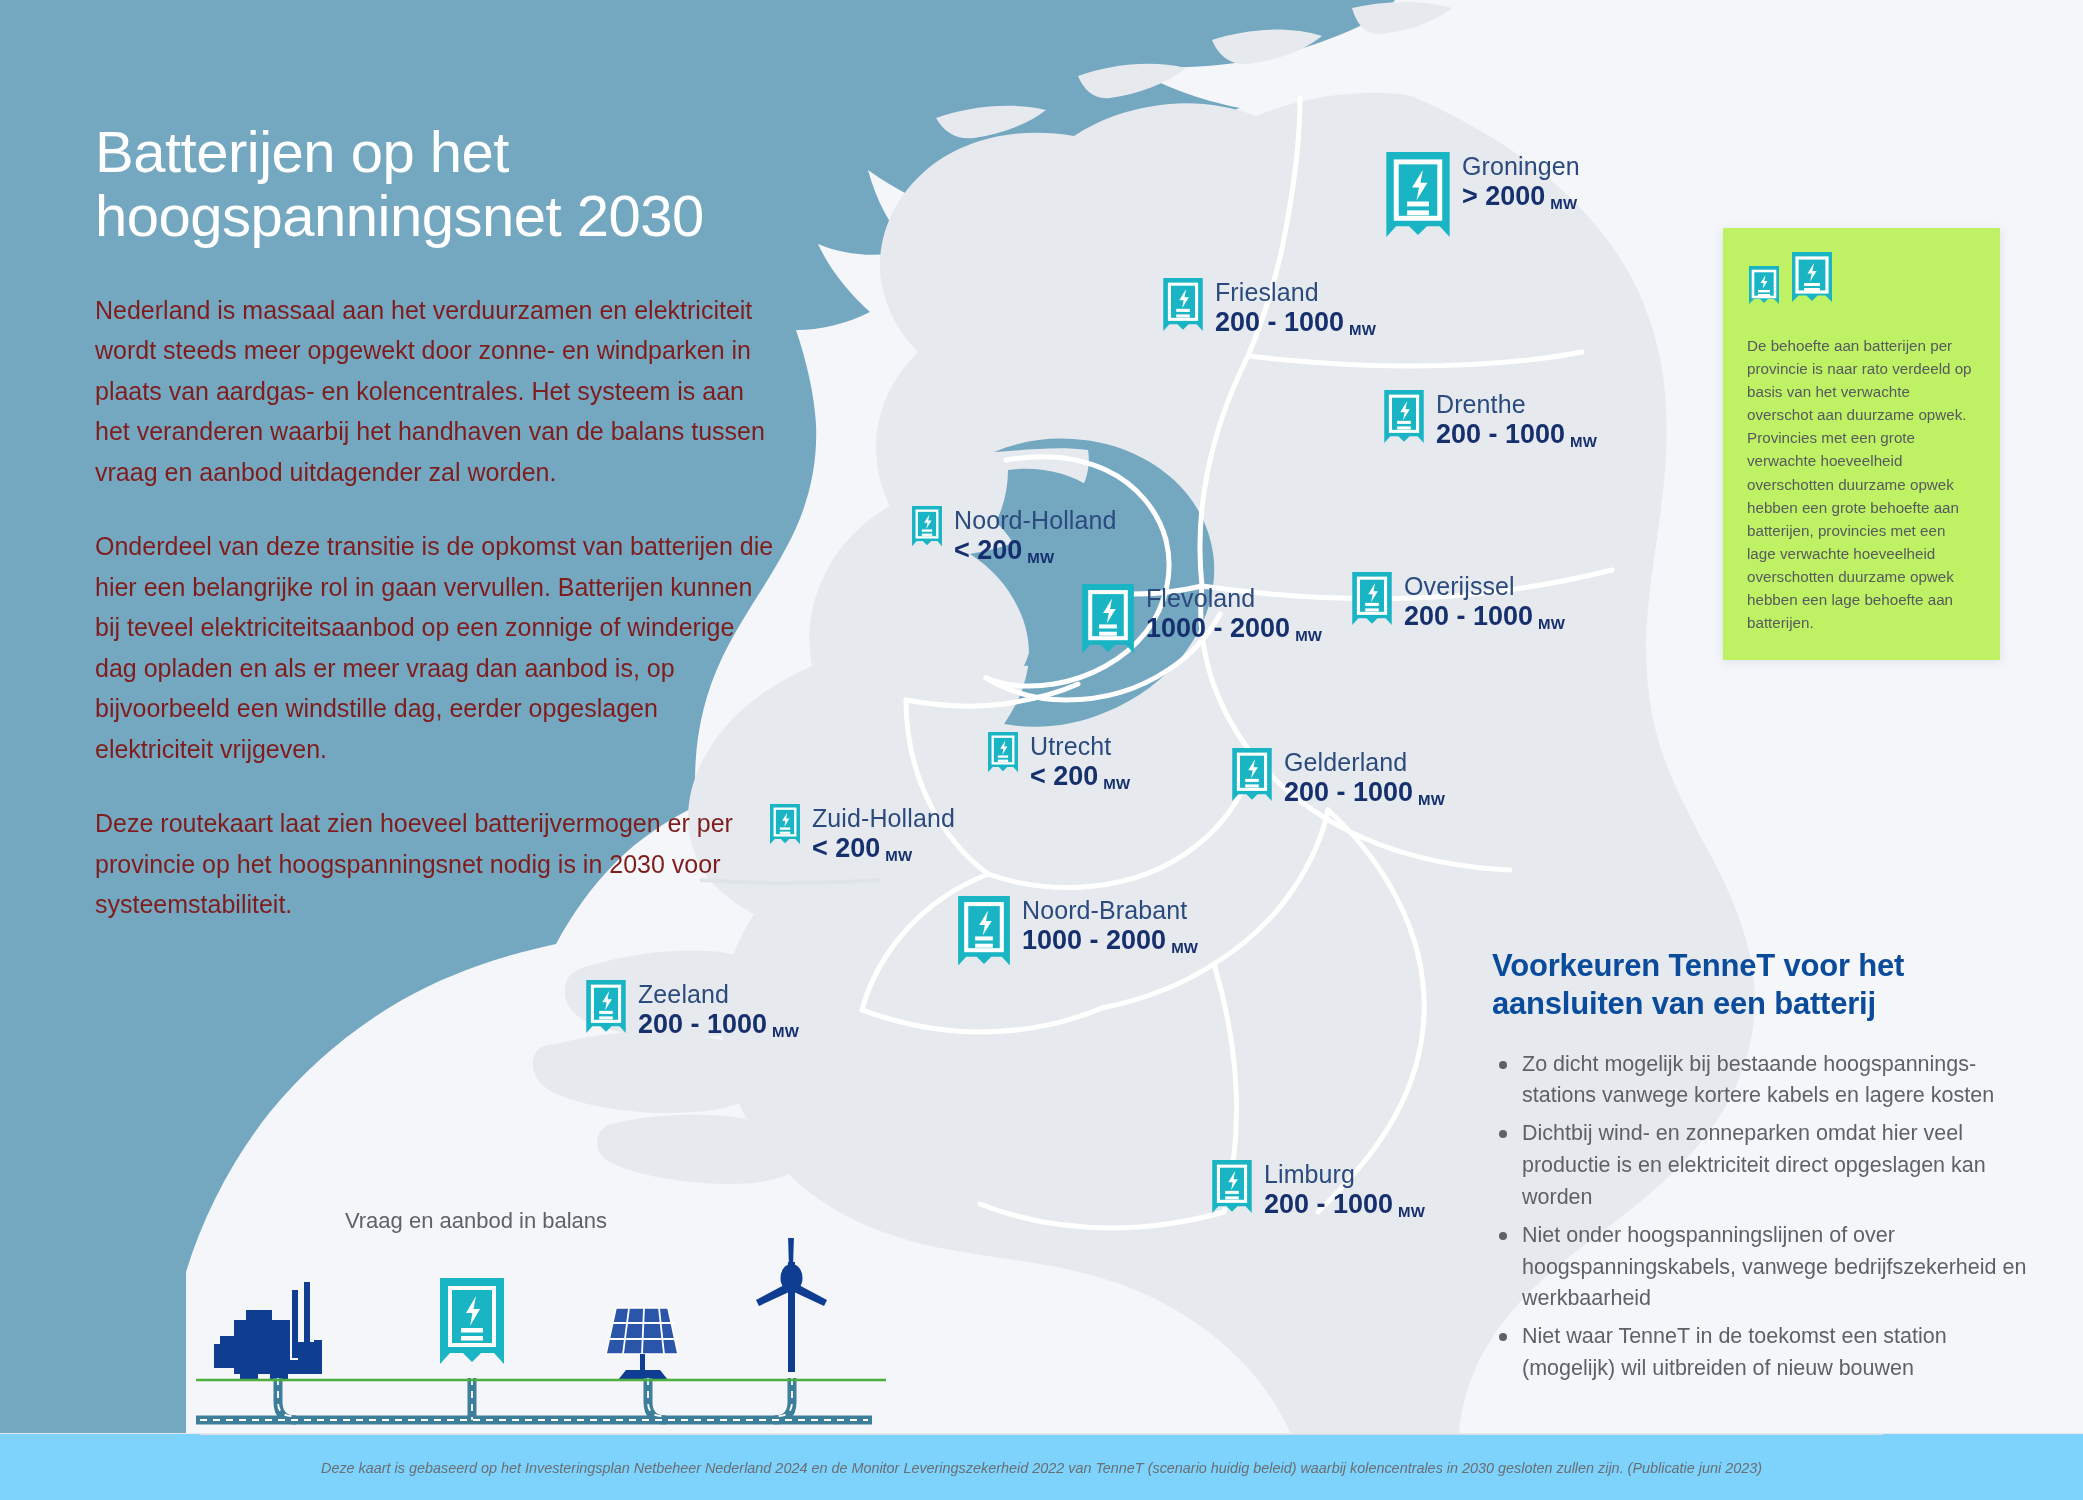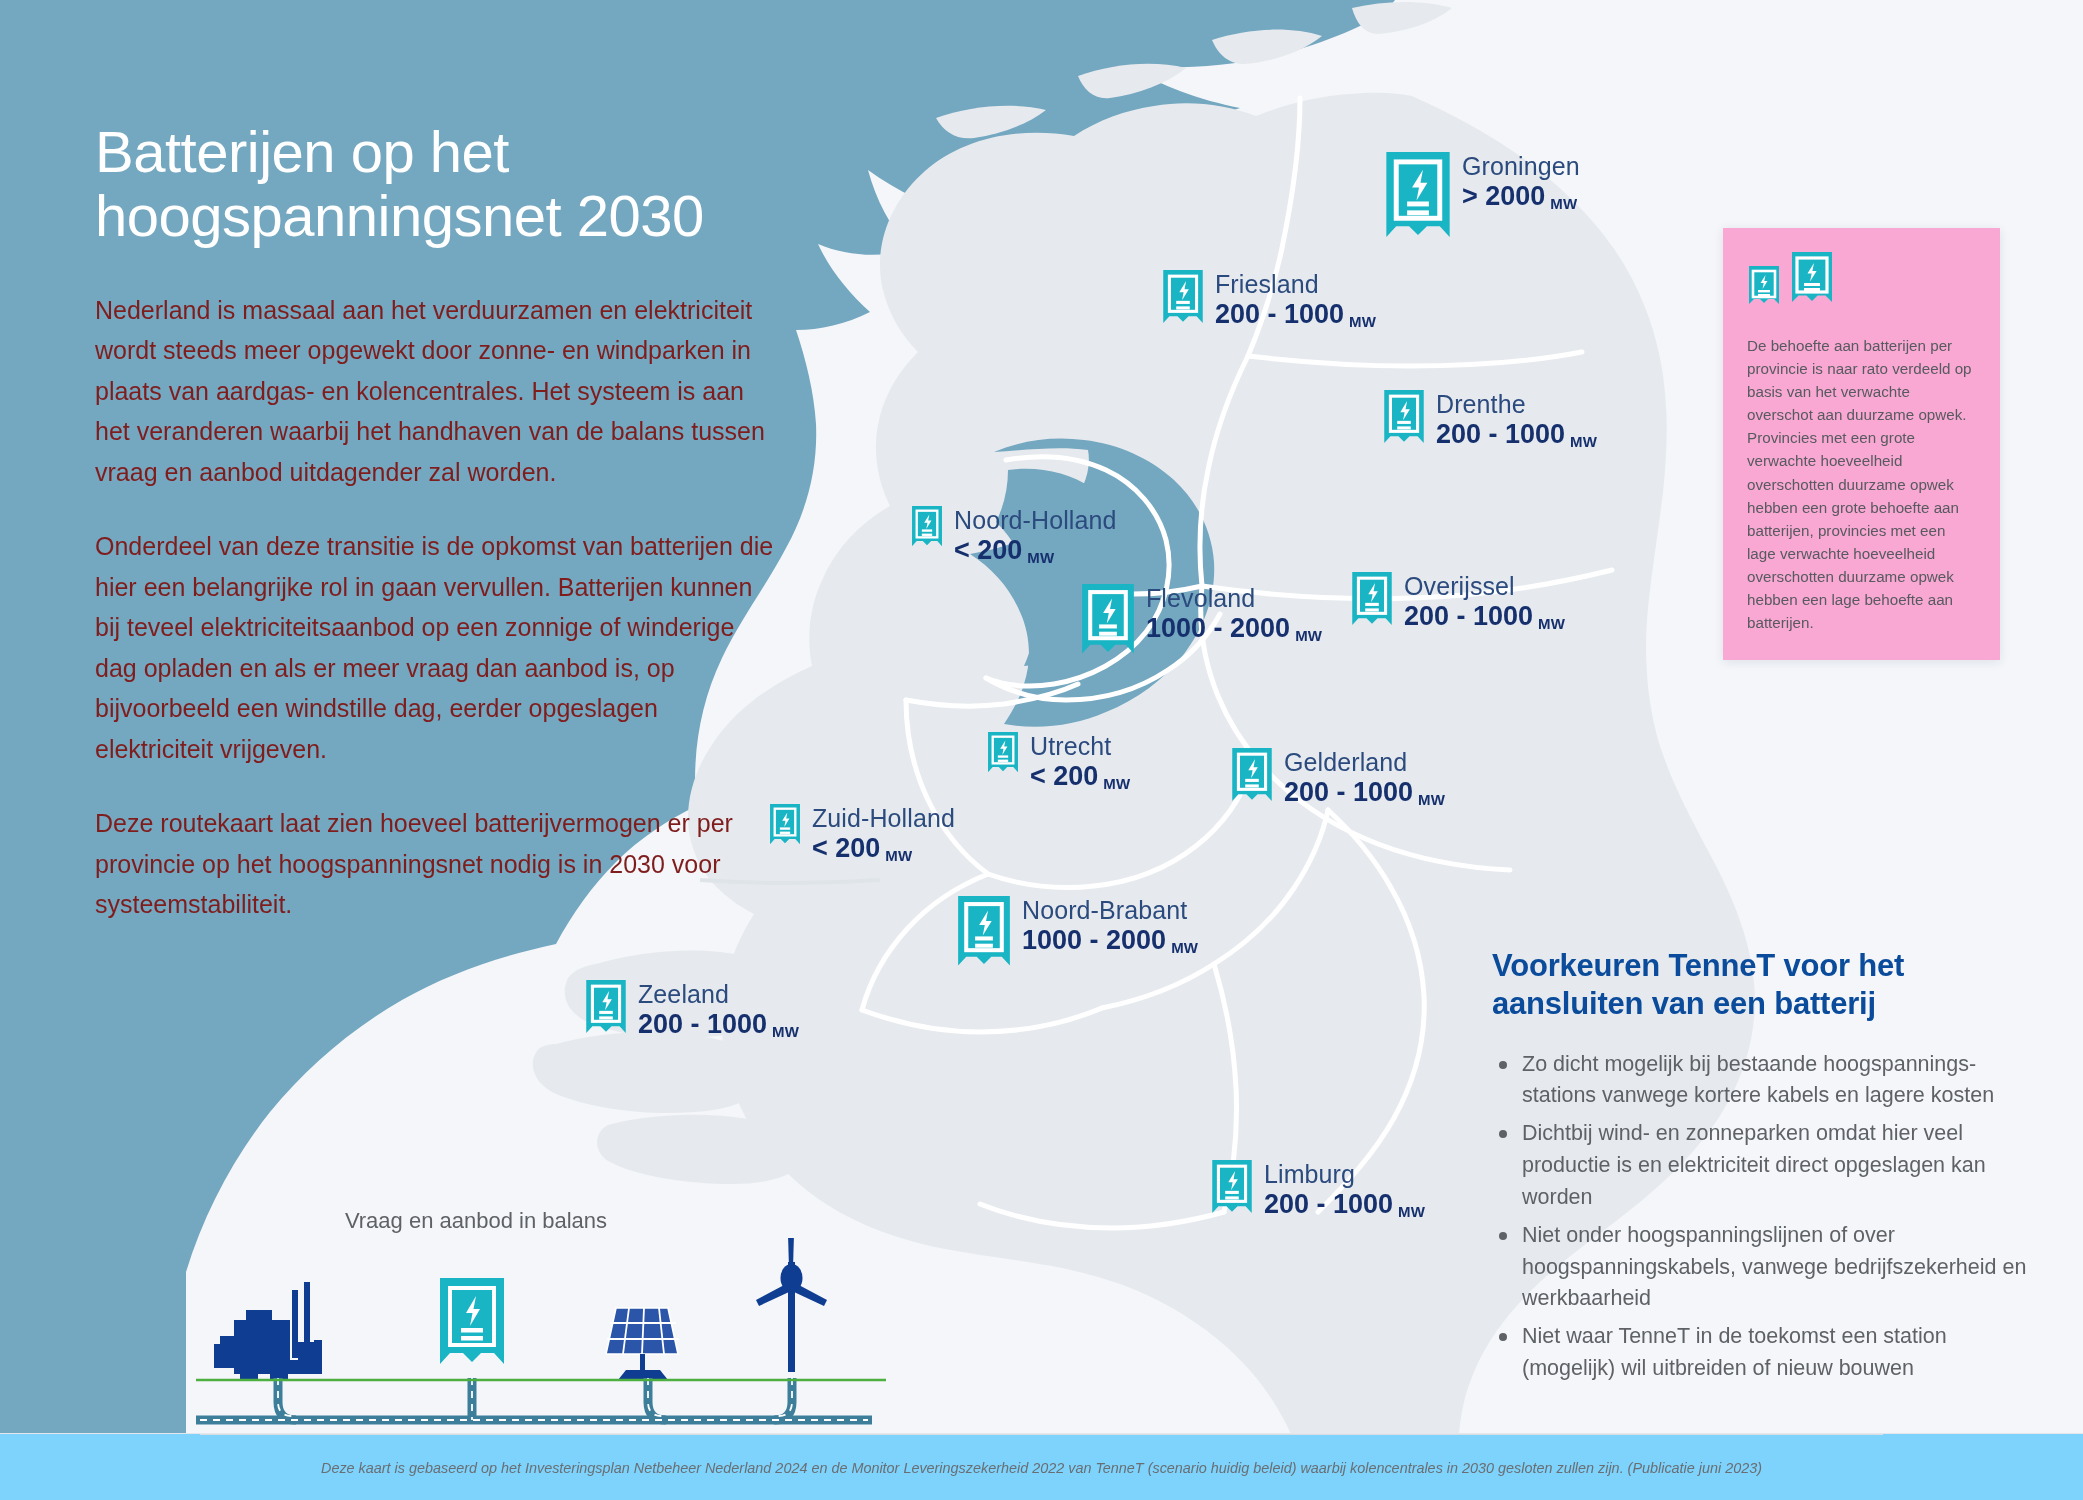--- a/index.html
+++ b/index.html
@@ -82,21 +82,21 @@
   }
 
   
   .battery{display:block;flex:0 0 auto;}
 
   
   .infocard{
     position:absolute;
     left:1723px; top:228px;
     width:277px;
-    background:#f9a8d4;
+    background:#bef264;
     box-shadow:0 2px 10px rgba(20,50,80,.10);
     padding:22px 24px 26px 24px;
     box-sizing:border-box;
     z-index:45;
   }
   .infocard .icons{display:flex;align-items:flex-end;gap:9px;margin-bottom:16px;}
   .infocard p{
     margin:0;
     font-size:15.2px;
     line-height:1.52;
@@ -364,21 +364,21 @@
           <rect x="21" y="59" width="22" height="5" fill="#ffffff"></rect>
         </svg>
         <div class="txt">
           <div class="pname">Groningen</div>
           <div class="pval">
             <span>&gt; 2000</span>
             <span class="unit">MW</span>
           </div>
         </div>
       </div>
-      <div class="prov" style="left: 1163px; top: 270px;">
+      <div class="prov" style="left: 1163px; top: 278px;">
         <svg class="battery" width="40" height="58" viewBox="0 0 64 94">
           <path d="M0 0 h64 v86 l-10 -11 h-13 l-9 9 -9 -9 h-13 l-10 11 Z" fill="#19b5c4"></path>
           <rect x="10" y="10" width="44" height="57" fill="none" stroke="#ffffff" stroke-width="5"></rect>
           <path d="M37 18 l-11 18 h7 l-2.5 13 11 -18 h-7 Z" fill="#ffffff"></path>
           <rect x="21" y="50" width="22" height="5" fill="#ffffff"></rect>
           <rect x="21" y="59" width="22" height="5" fill="#ffffff"></rect>
         </svg>
         <div class="txt">
           <div class="pname">Friesland</div>
           <div class="pval">

